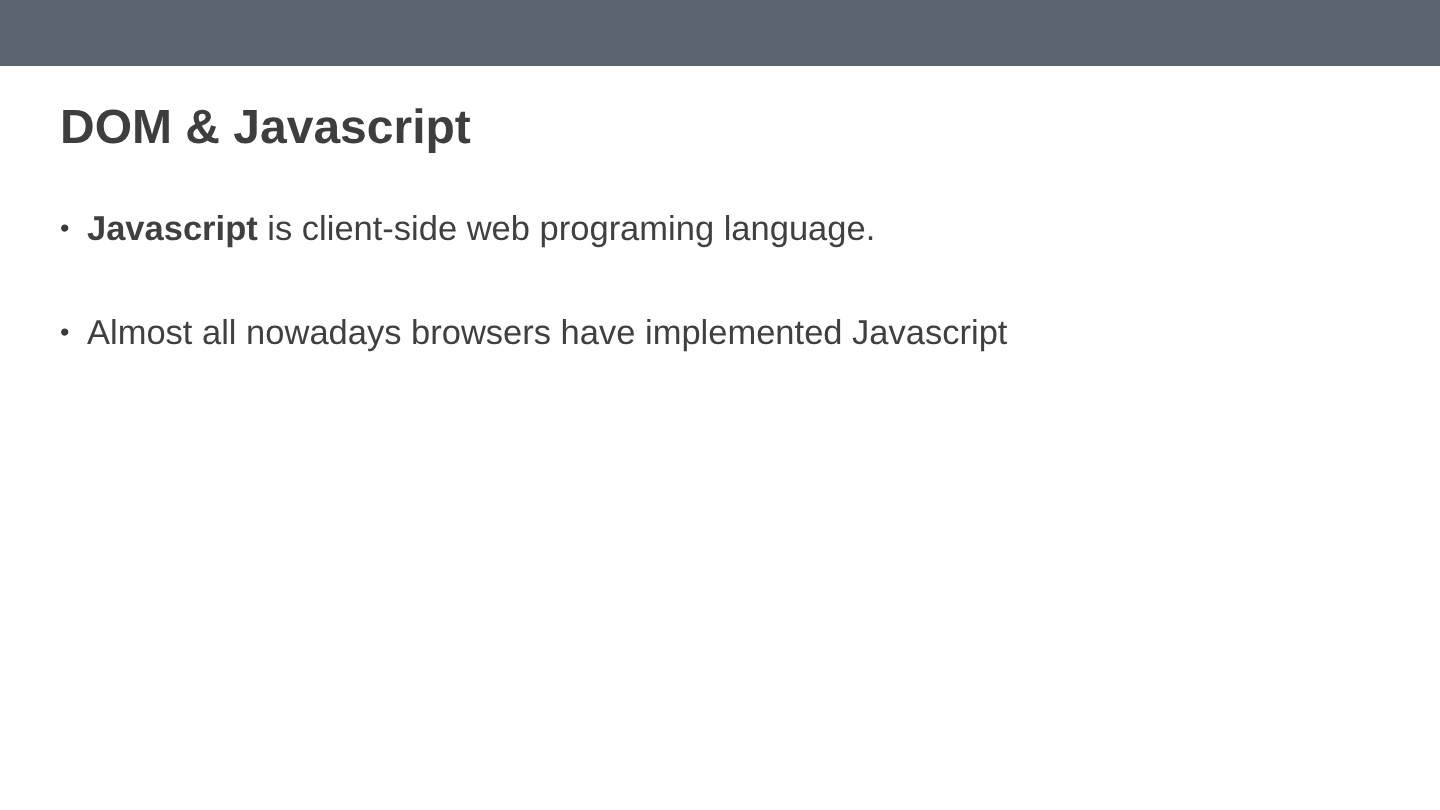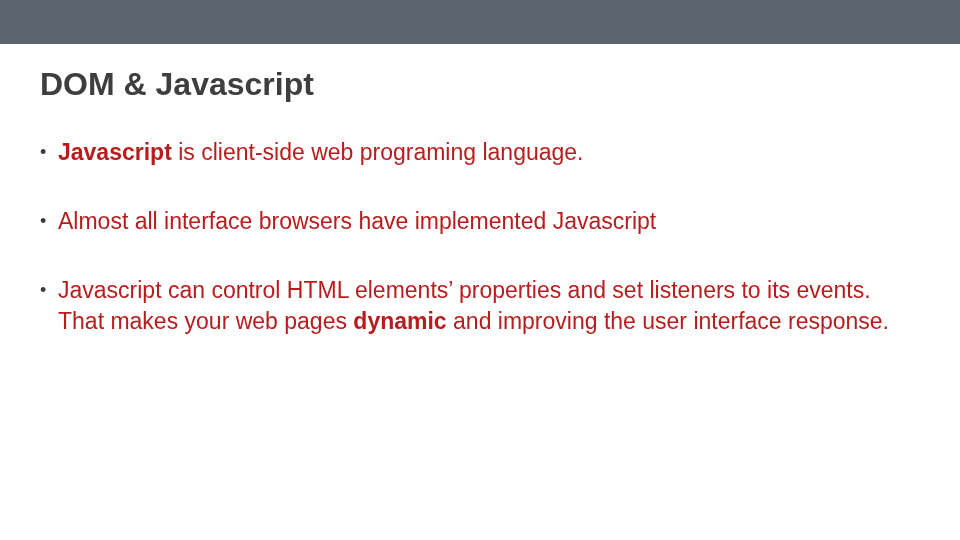--- a/index.html
+++ b/index.html
@@ -30,21 +30,21 @@
     list-style: none;
     padding: 0;
     margin: 0;
   }
   .bullets li {
     position: relative;
     padding-left: 18px;
     margin-bottom: 38px;
     font-size: 23px;
     line-height: 1.35;
-    color: #b91c1c;
+    color: #404040;
   }
   .bullets li::before {
     content: "•";
     position: absolute;
     left: 0;
     top: 0;
     font-size: 18px;
     line-height: 30px;
     color: #3a3a3a;
   }
@@ -56,19 +56,16 @@
 <div class="topbar"></div>
 
 <div class="content">
   <h1 class="title">DOM &amp; Javascript</h1>
 
   <ul class="bullets">
     <li>
       <span class="b">Javascript</span><span> is client-side web programing language.</span>
     </li>
     <li>
-      <span>Almost all interface browsers have implemented Javascript</span>
-    </li>
-    <li>
-      <span>Javascript can control HTML elements’ properties and set listeners to its events. That makes your web pages </span><span class="b">dynamic</span><span> and improving the user interface response.</span>
+      <span>Almost all nowadays browsers have implemented Javascript</span>
     </li>
   </ul>
 </div>
 
 </body></html>

